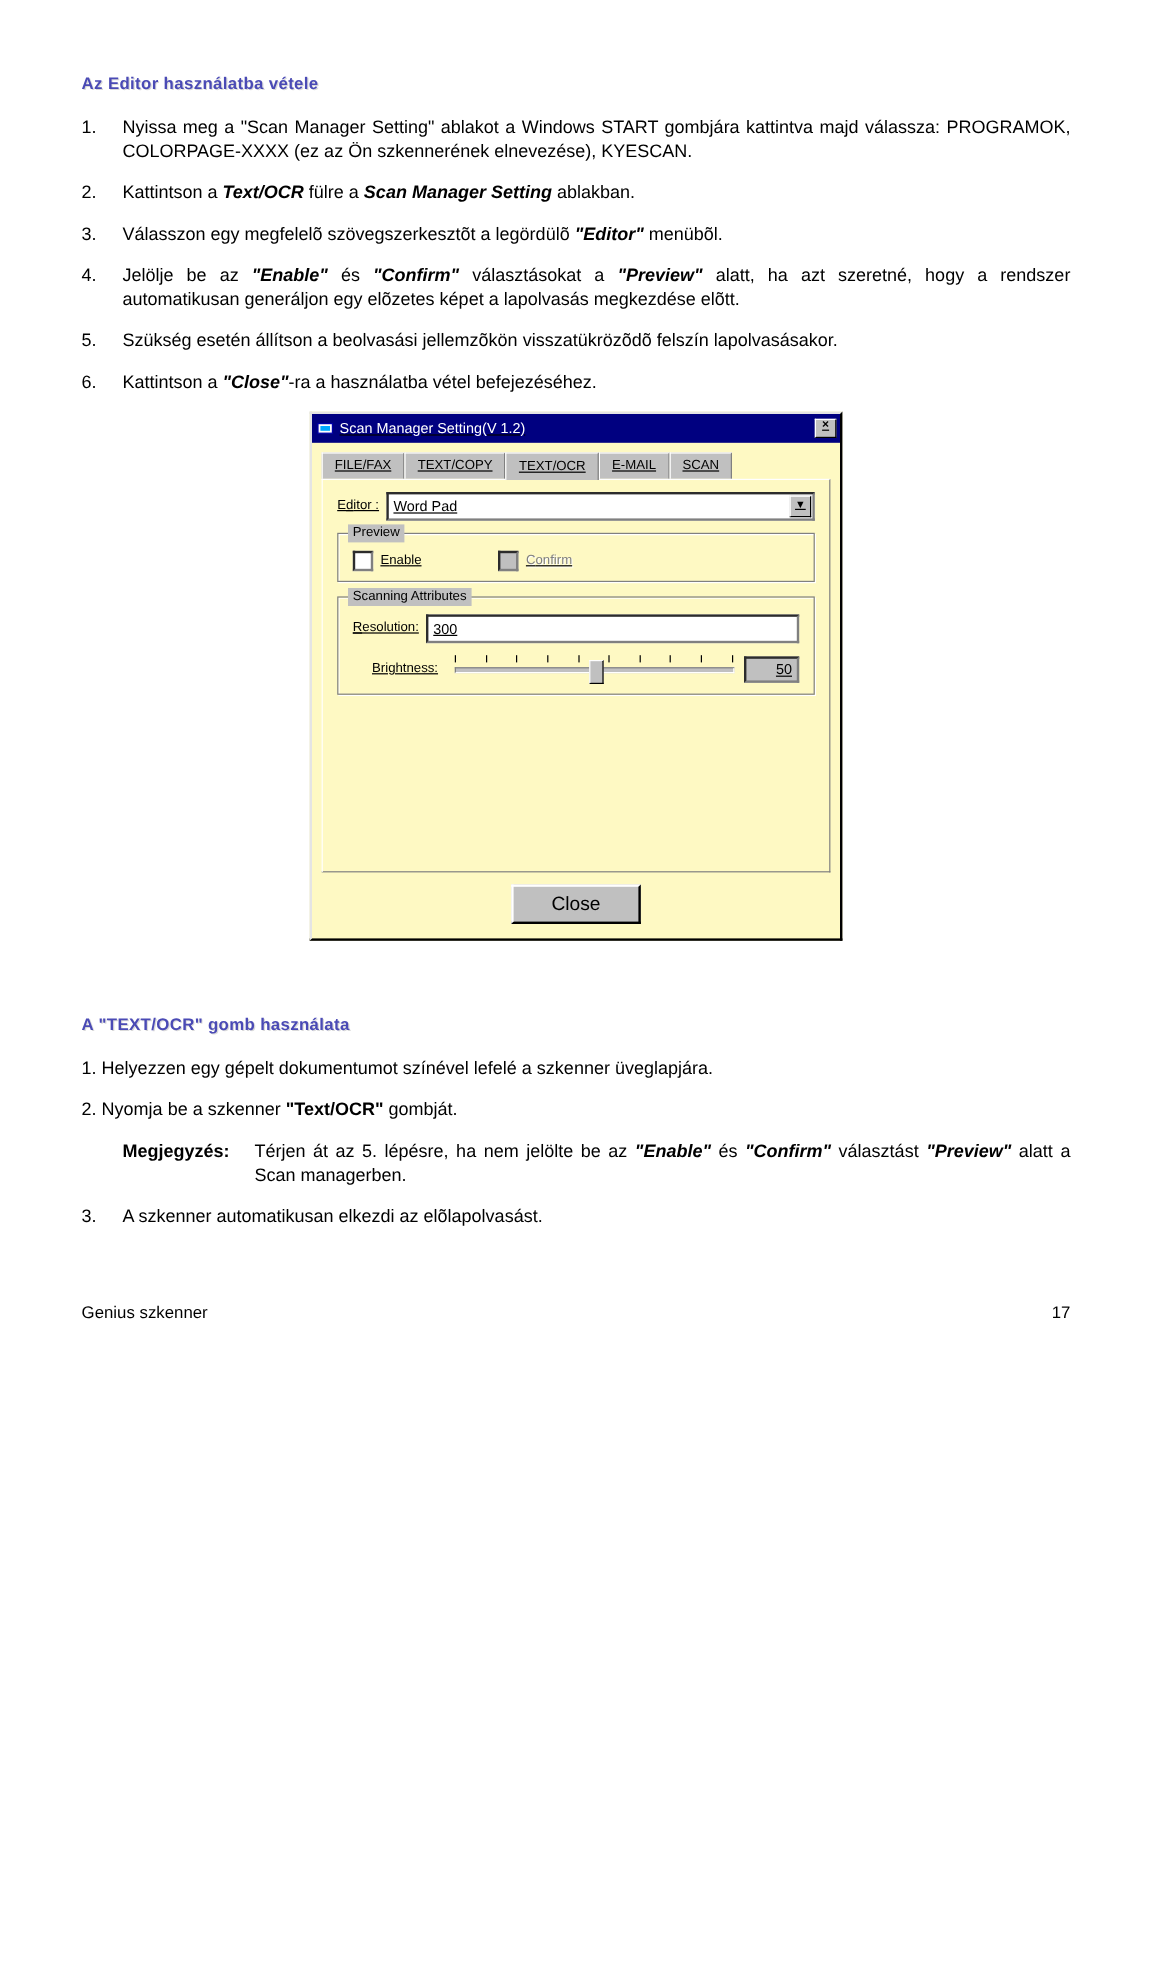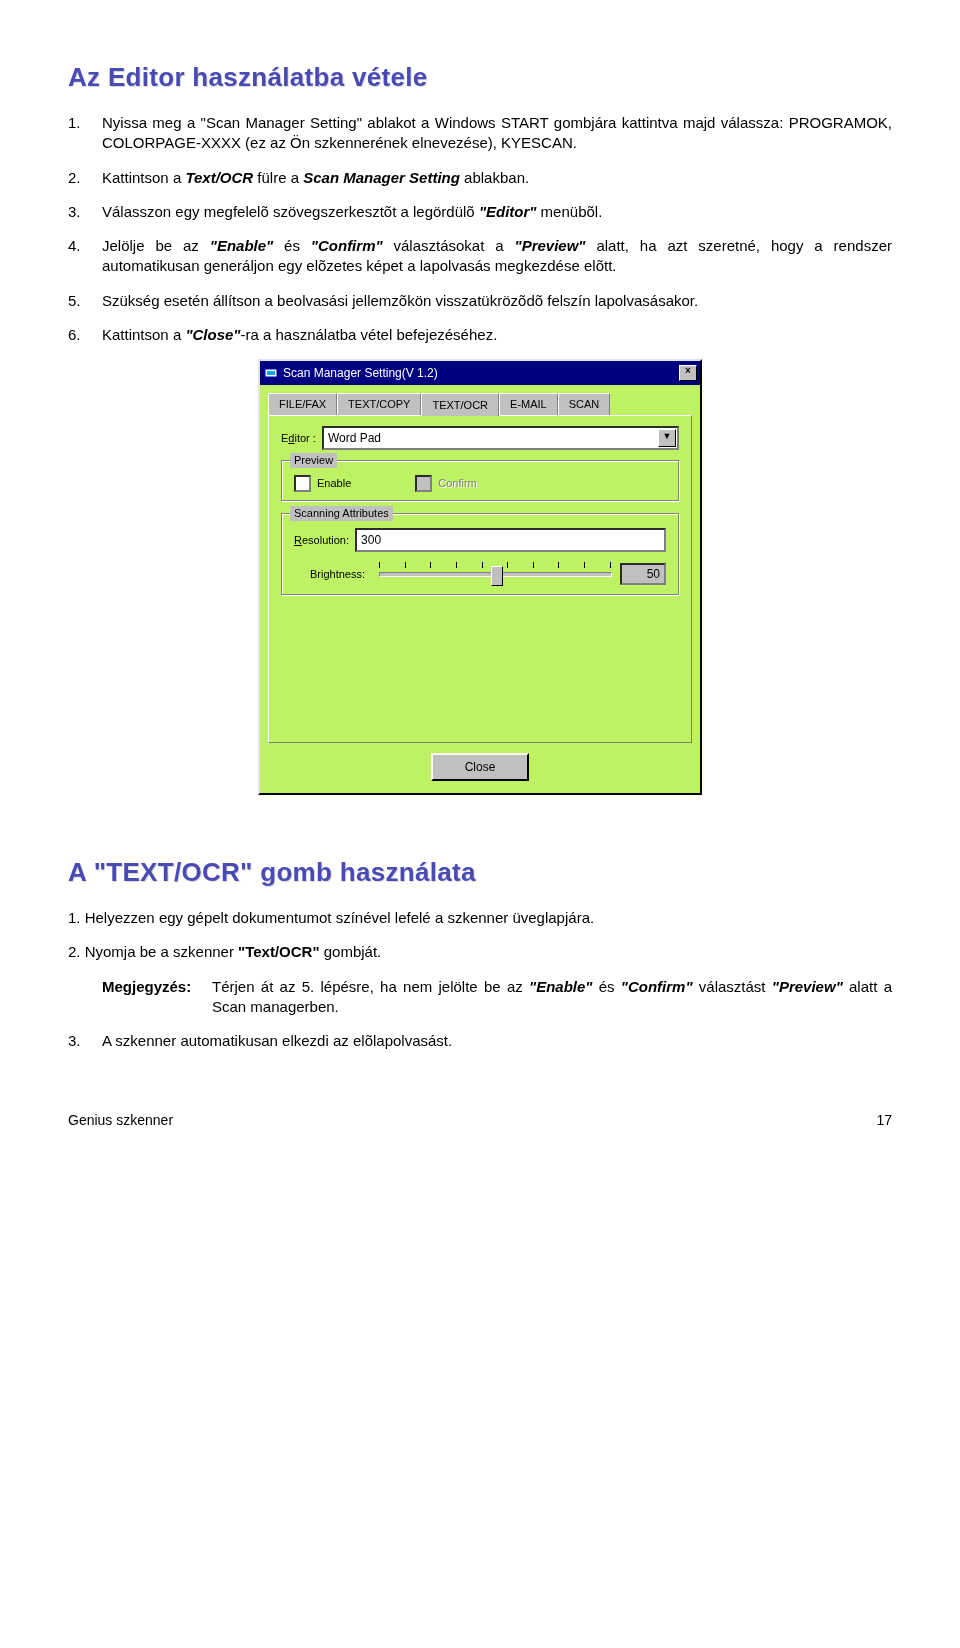--- a/index.html
+++ b/index.html
@@ -7,21 +7,21 @@
     font-size: 15px;
     line-height: 1.35;
     color: #000;
     background: #fff;
     margin: 0;
     padding: 60px 68px 30px 68px;
     width: 960px;
     box-sizing: border-box;
   }
   .heading {
-    font-size: 26px;
+    font-size: 14px;
     font-weight: bold;
     color: #4a4ab5;
     text-shadow: 1px 1px 0 rgba(0,0,0,0.15);
     margin: 0 0 18px 0;
     letter-spacing: 0.3px;
   }
   .list {
     margin: 0;
     padding: 0;
   }
@@ -37,28 +37,29 @@
   .list-body {
     flex: 1;
   }
   .dialog-wrap {
     text-align: center;
     margin: 8px 0 60px 0;
   }
   .dialog {
     display: inline-block;
     width: 440px;
-    background: #bef264;
+    background: #fef9c3;
     border: 2px solid #000;
     border-top-color: #e4e4e4;
     border-left-color: #e4e4e4;
     text-align: left;
     font-family: "MS Sans Serif", Tahoma, sans-serif;
     font-size: 12px;
     color: #000;
+    text-decoration: underline;
   }
   .titlebar {
     background: #000080;
     color: #fff;
     display: flex;
     align-items: center;
     padding: 2px 3px;
     height: 20px;
   }
   .title-icon {
@@ -229,21 +230,21 @@
     line-height: 18px;
   }
   .btn-row { text-align: center; padding: 0 0 12px 0; }
   .win-btn {
     display: inline-block;
     background: #c0c0c0;
     border: 2px outset #fff;
     border-right-color: #404040;
     border-bottom-color: #404040;
     padding: 4px 32px;
-    font-size: 12px;
+    font-size: 16px;
   }
   .section2 {
     margin-top: 60px;
   }
   .note-row {
     display: flex;
     margin: 4px 0 14px 34px;
     text-align: justify;
   }
   .note-label {

